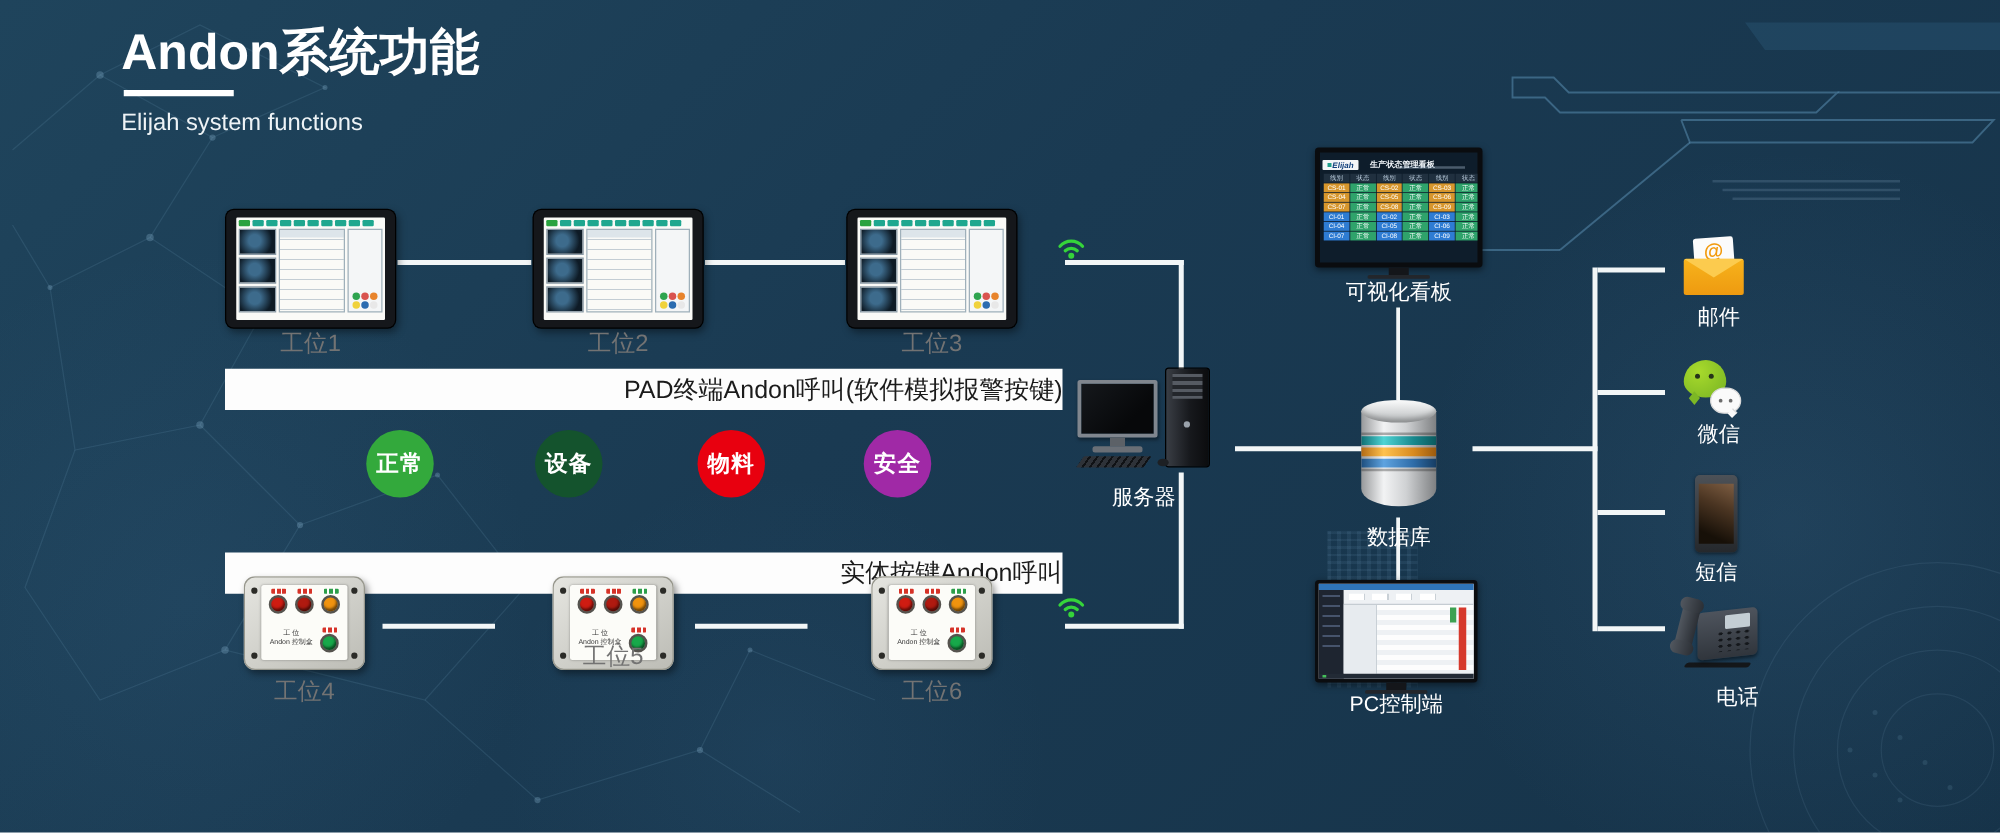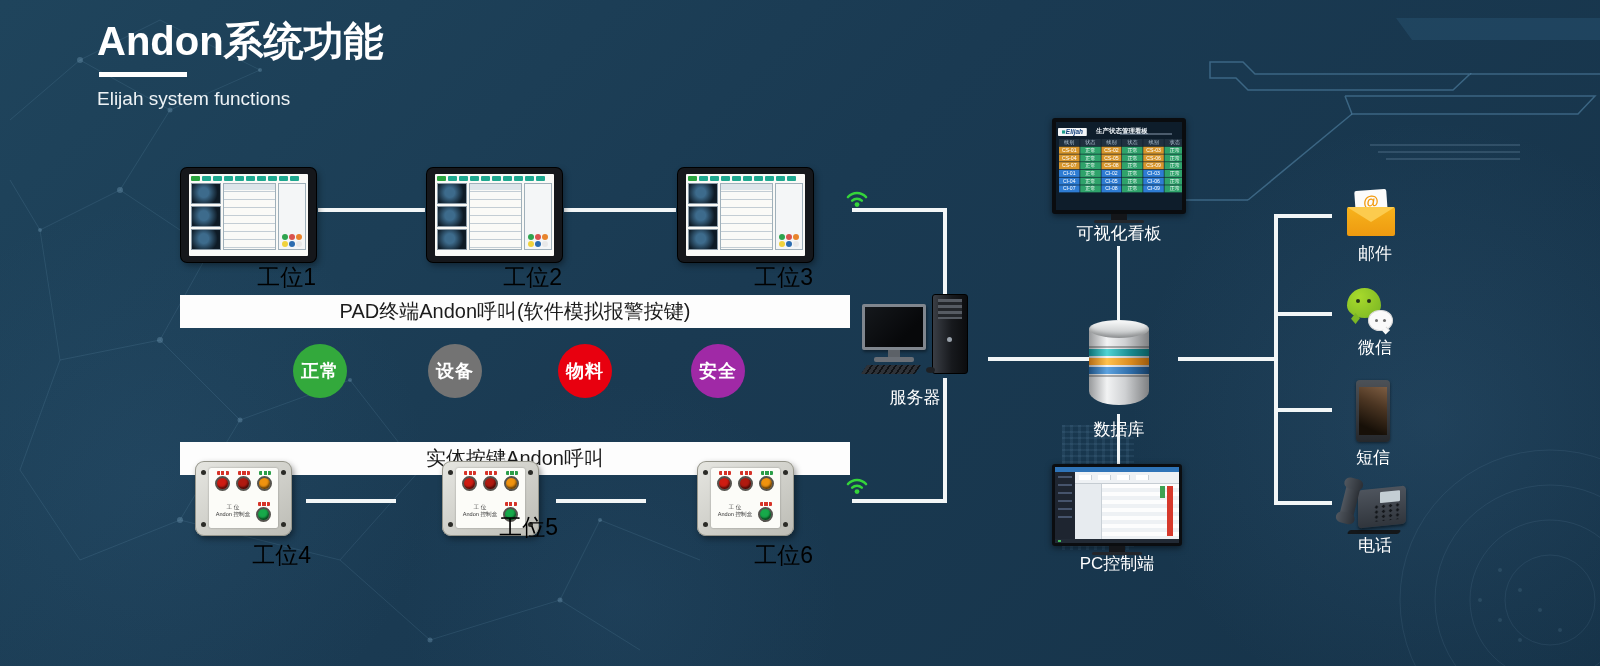--- a/index.html
+++ b/index.html
@@ -17,26 +17,26 @@
     background:
       repeating-linear-gradient(90deg, rgba(150,200,240,.08) 0 3px, transparent 3px 8px),
       repeating-linear-gradient(180deg, rgba(150,200,240,.08) 0 2px, transparent 2px 6px);}
   
   .title{position:absolute;left:97px;top:14px;color:#fff;font-size:40px;font-weight:bold;z-index:2;}
   .title-underline{position:absolute;left:99px;top:72px;width:88px;height:5px;background:#fff;z-index:2;}
   .subtitle{position:absolute;left:97px;top:88px;color:#eef3f6;font-size:19px;z-index:2;}
   
   .line{position:absolute;background:#f2f6f7;z-index:1;}
   
-  .station-label{position:absolute;width:135px;text-align:right;color:#000000;font-size:23px;font-weight:500;z-index:2;}
+  .station-label{position:absolute;width:135px;text-align:center;color:#737373;font-size:19px;font-weight:500;z-index:2;}
   .node-label{position:absolute;text-align:center;color:#fff;font-size:17px;font-weight:500;z-index:3;}
   .chan-label{position:absolute;width:64px;text-align:center;color:#fff;font-size:17px;z-index:3;}
   
   .banner{position:absolute;left:180px;width:670px;height:33px;background:#fdfdfd;color:#1b1b1b;
-    font-size:20px;font-weight:500;display:flex;align-items:center;justify-content:center;z-index:2;}
+    font-size:20px;font-weight:500;display:flex;align-items:center;justify-content:flex-end;z-index:2;}
   
   .call-circle{position:absolute;top:344px;width:54px;height:54px;border-radius:50%;color:#fff;
     font-size:18px;font-weight:bold;letter-spacing:1px;display:flex;align-items:center;justify-content:center;z-index:2;}
   
   .tablet{position:absolute;top:168px;width:135px;height:94px;background:#15171b;border-radius:6px;
     padding:6px 8px;box-sizing:border-box;box-shadow:0 0 0 1px #000,2px 3px 7px rgba(0,0,0,.45);z-index:2;}
   .tablet-screen{width:100%;height:100%;background:#fafaf7;border-radius:1px;position:relative;overflow:hidden;
     padding:2px;box-sizing:border-box;}
   .chip-row{display:flex;gap:2px;margin-bottom:2px;}
   .chip{width:9px;height:5px;background:#1fa78f;border-radius:1px;}
@@ -387,21 +387,21 @@
 <div class="banner" style="top:295px;">
   <span>PAD终端Andon呼叫(软件模拟报警按键)</span>
 </div>
 <div class="banner" style="top:442px;">
   <span>实体按键Andon呼叫</span>
 </div>
 
 <div class="call-circle" style="left: 293px; background: rgb(51, 169, 60);">
   <span>正常</span>
 </div>
-<div class="call-circle" style="left: 428px; background: #737373; font-family: Liberation Mono, monospace;">
+<div class="call-circle" style="left: 428px; background: #14532d; font-family: Liberation Mono, monospace;">
   <span>设备</span>
 </div>
 <div class="call-circle" style="left: 558px; background: rgb(232, 0, 15);">
   <span>物料</span>
 </div>
 <div class="call-circle" style="left: 691px; background: rgb(160, 41, 166);">
   <span>安全</span>
 </div>
 
 <div class="cbox" style="left:195px;">
@@ -637,13 +637,13 @@
 <div class="chan-label" style="left:1341px;top:446px;">短信</div>
 
 <div class="phone">
   <div class="ph-foot"></div>
   <div class="ph-body">
       <div class="ph-screen"></div>
       <div class="ph-keys"></div>
     </div>
   <div class="ph-handset"></div>
 </div>
-<div class="chan-label" style="left:1343px;top:534px;">电话</div>
+<div class="chan-label" style="left:1343px;top:546px;text-align:right;">电话</div>
 
 </body></html>

